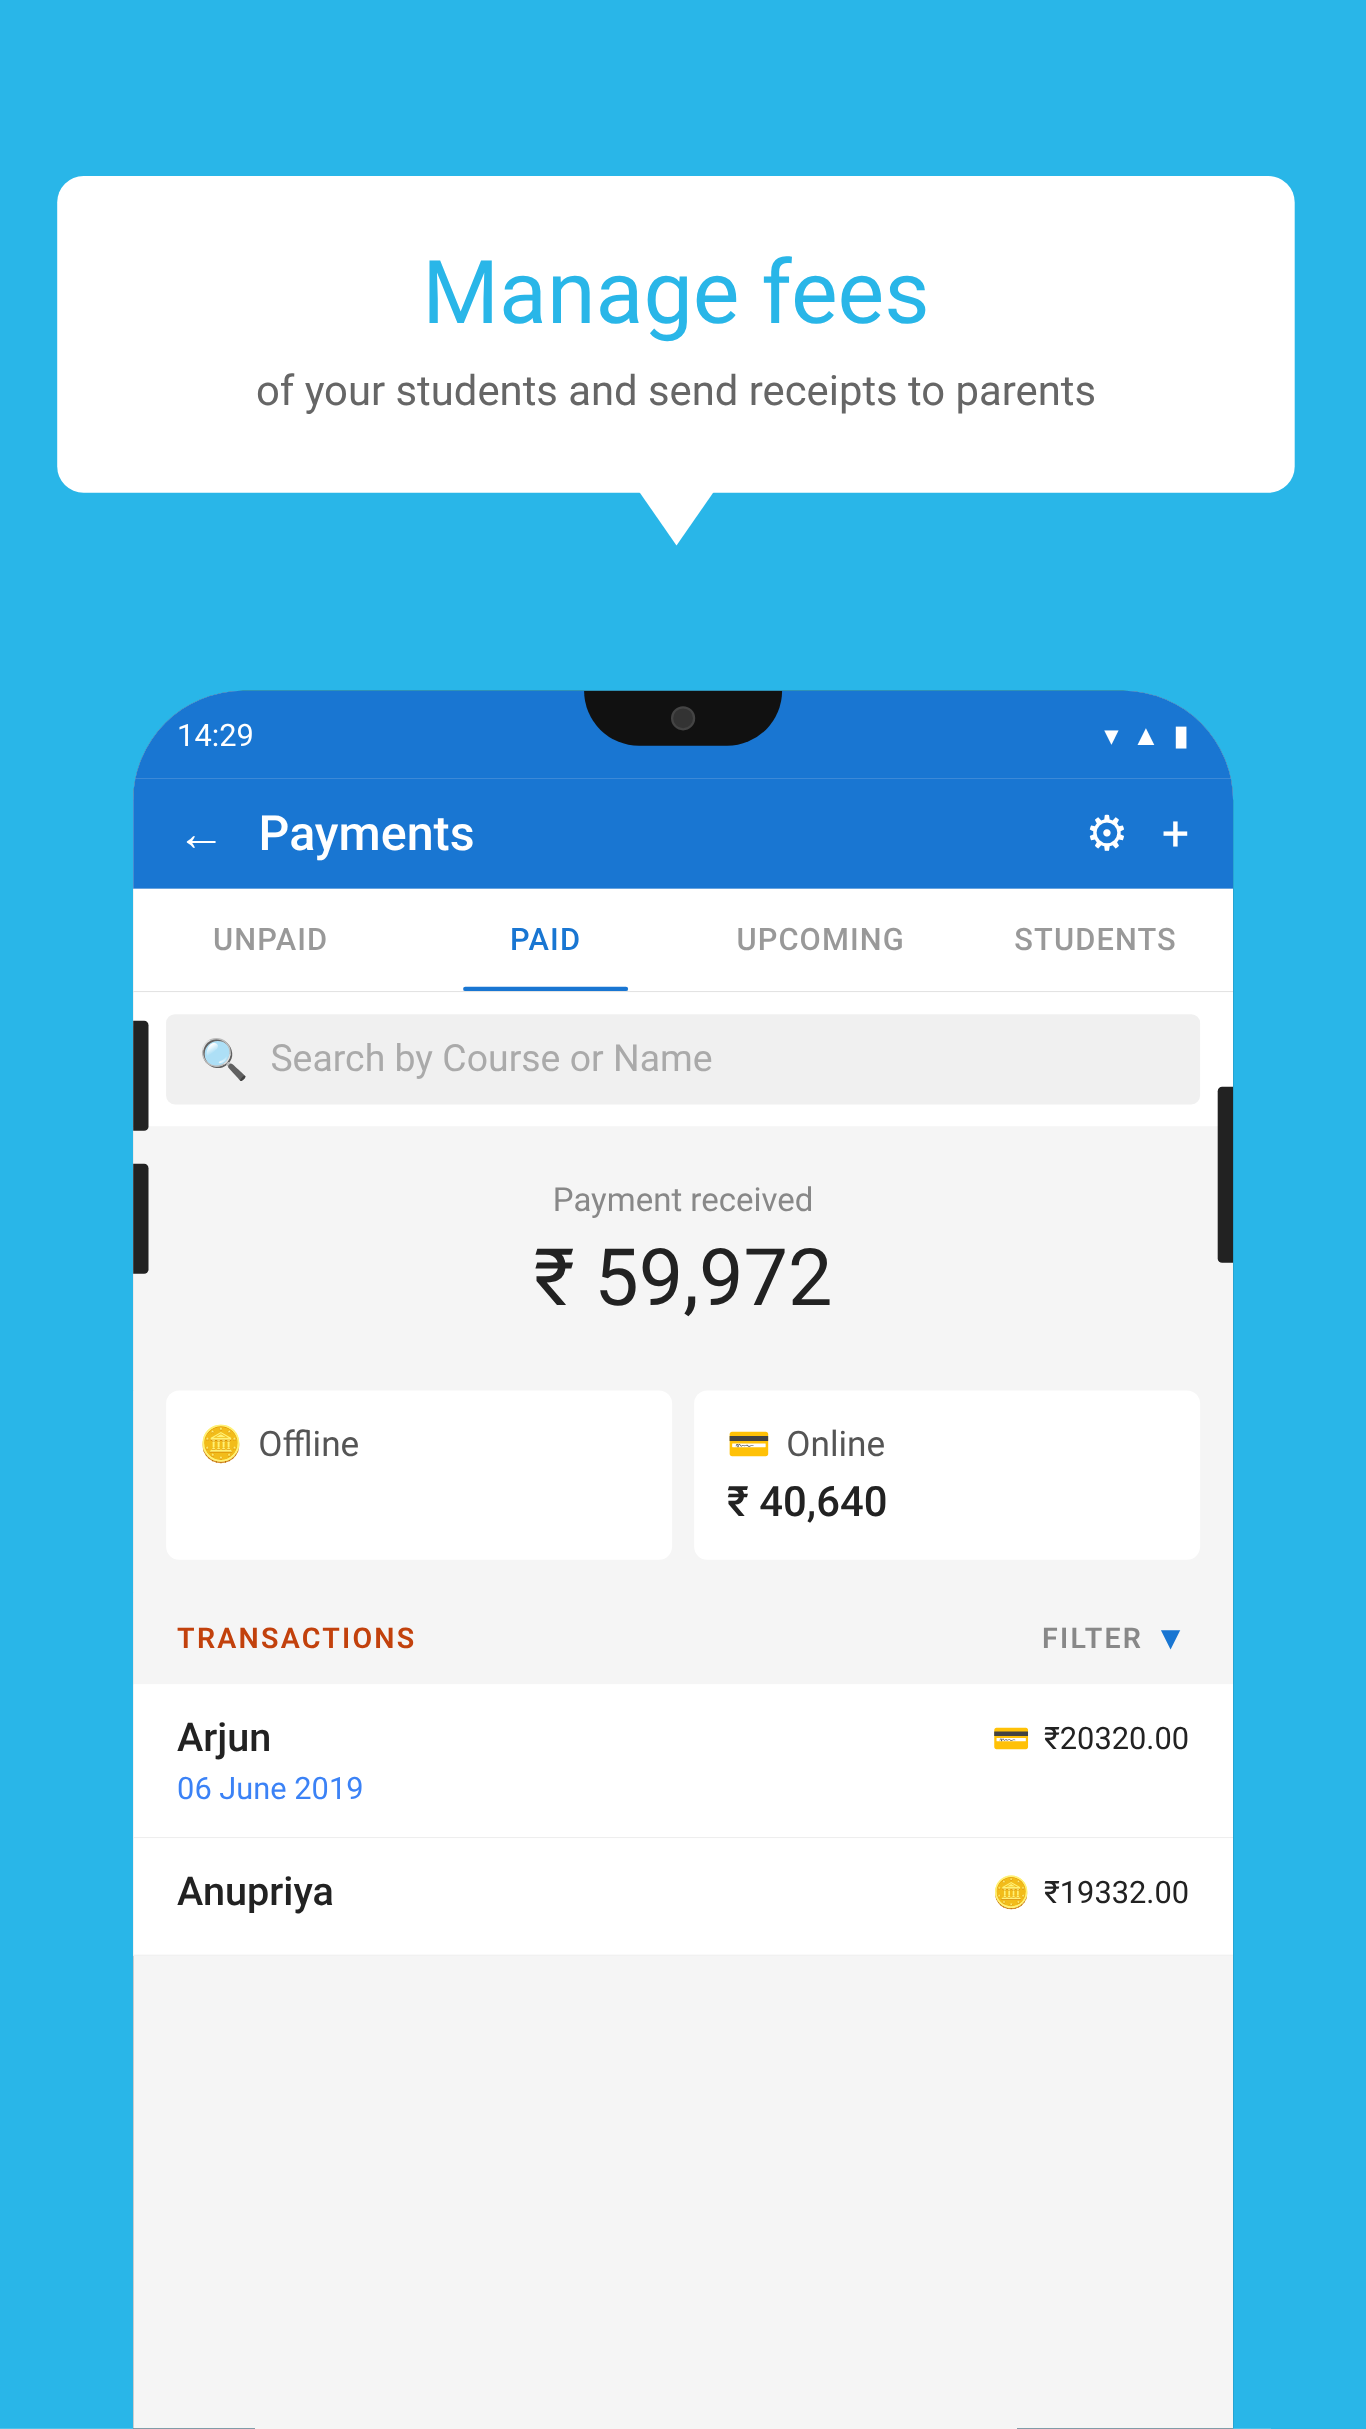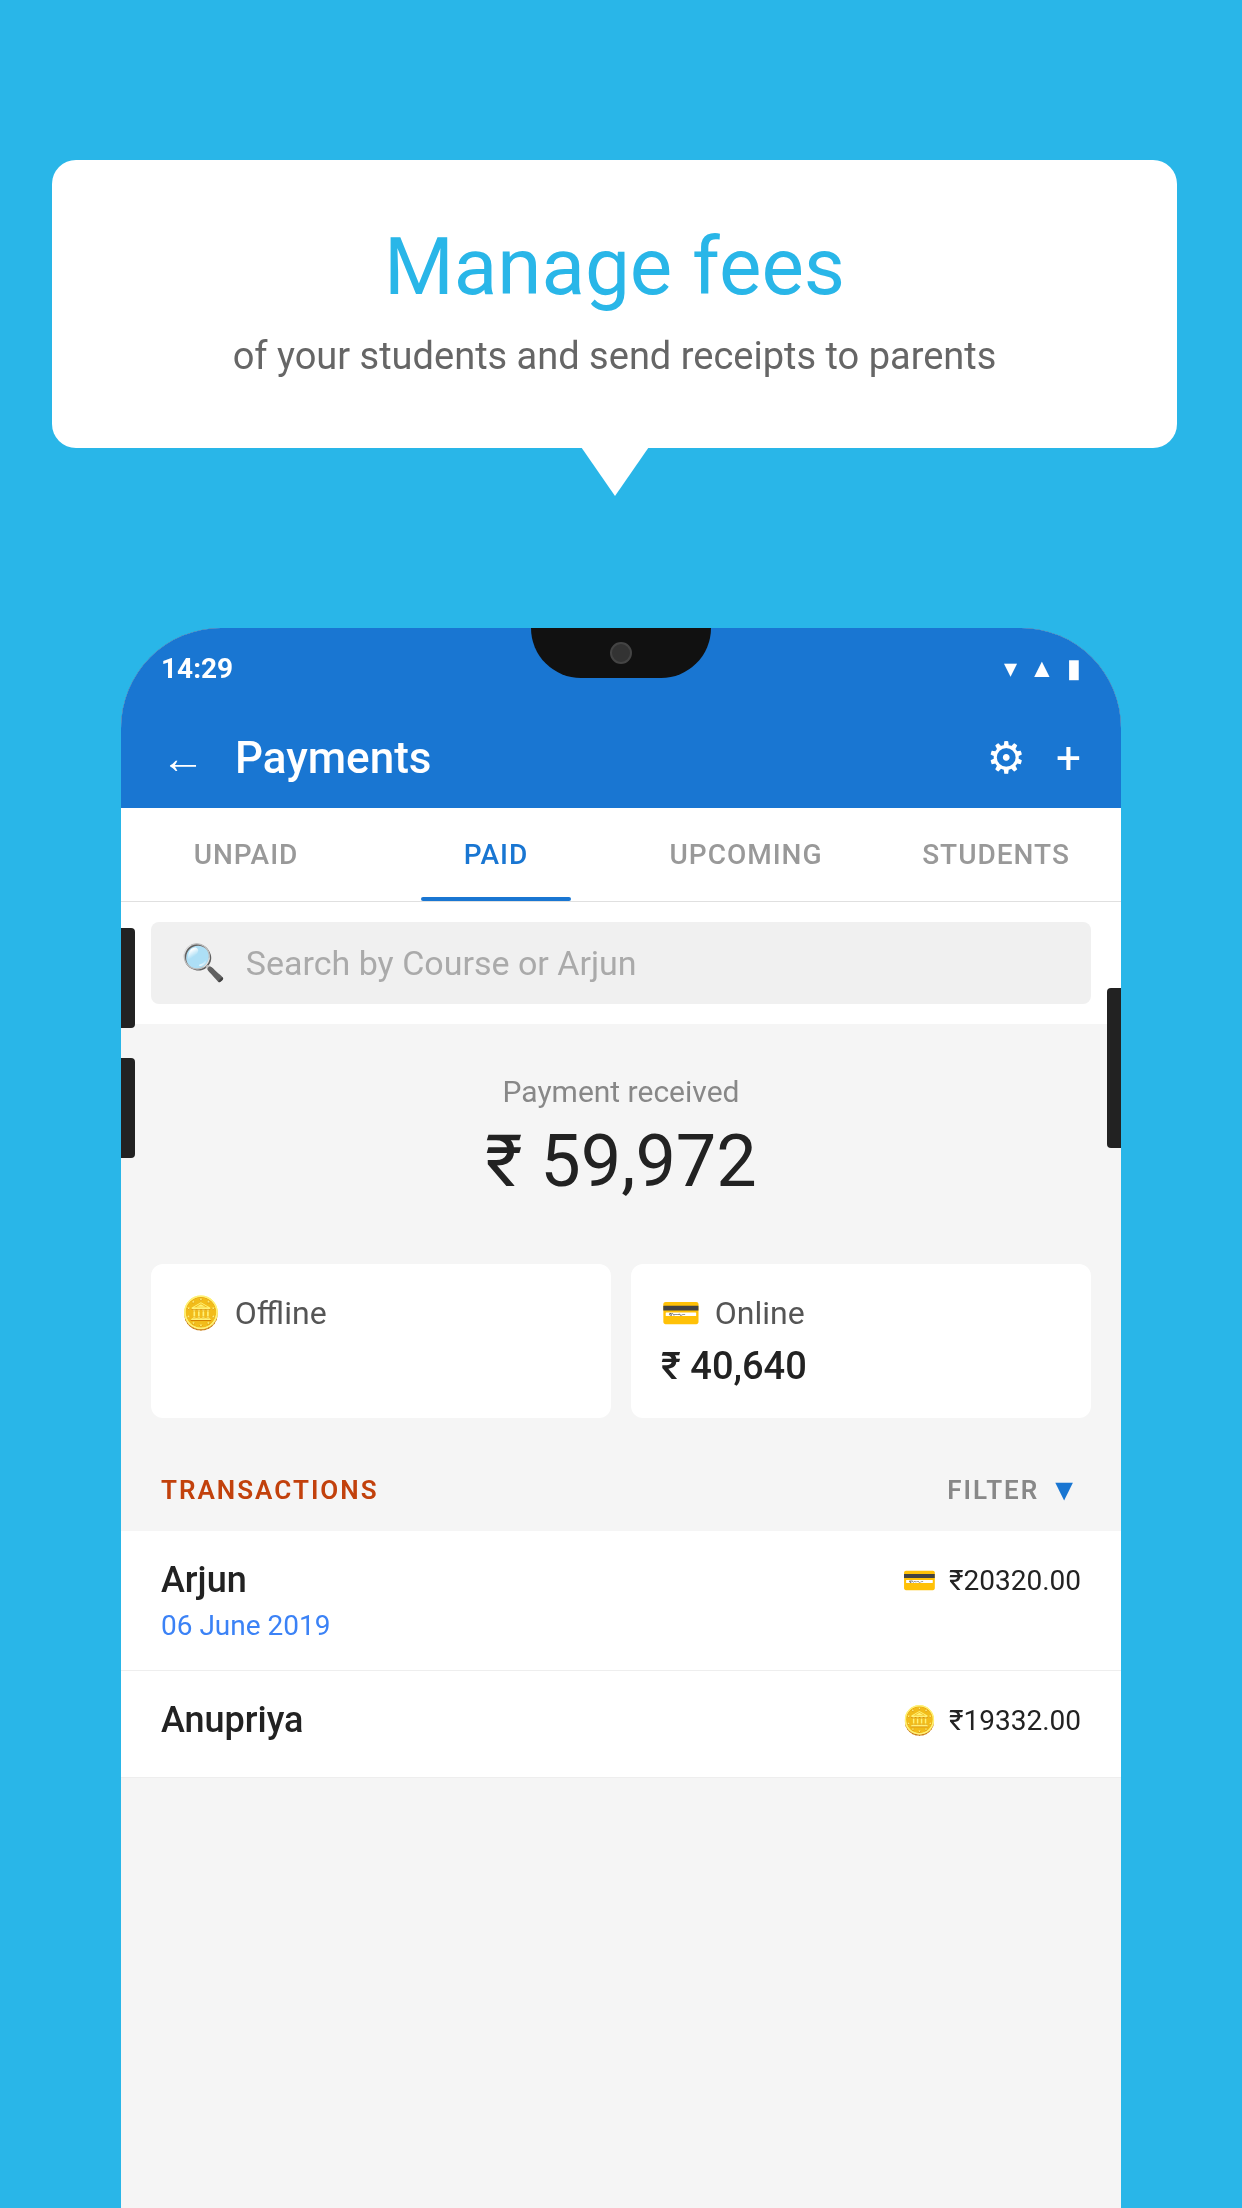--- a/index.html
+++ b/index.html
@@ -73,21 +73,21 @@
       position: relative;
       display: flex;
       align-items: center;
       justify-content: space-between;
       padding: 0 40px;
     }
 
     .status-time {
       color: white;
       font-size: 28px;
-      font-weight: 700;
+      font-weight: 400;
     }
 
     .status-icons {
       display: flex;
       align-items: center;
       gap: 12px;
     }
 
     .status-icon {
       color: white;
@@ -445,21 +445,21 @@
         <span>UPCOMING</span>
       </div>
       <div class="tab-item">
         <span>STUDENTS</span>
       </div>
     </div>
 
     <div class="search-bar-container">
       <div class="search-bar">
         <span class="search-icon-inner">🔍</span>
-        <span class="search-placeholder">Search by Course or Arjun</span>
+        <span class="search-placeholder">Search by Course or Name</span>
       </div>
     </div>
 
     <div class="payment-summary">
       <div class="payment-received-label">Payment received</div>
       <div class="payment-amount">₹ 59,972</div>
     </div>
 
     <div class="payment-cards">
       <div class="payment-card">

